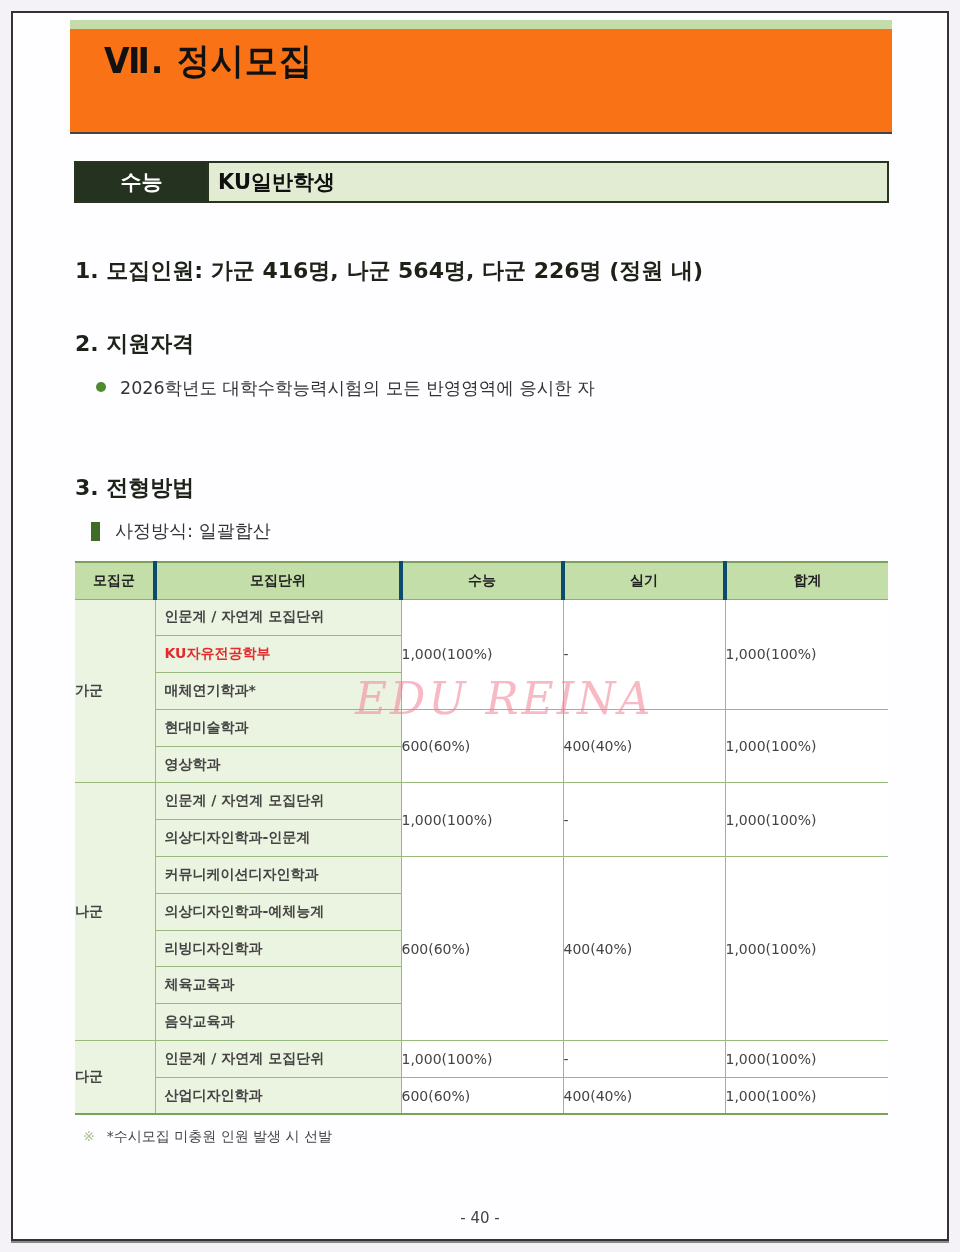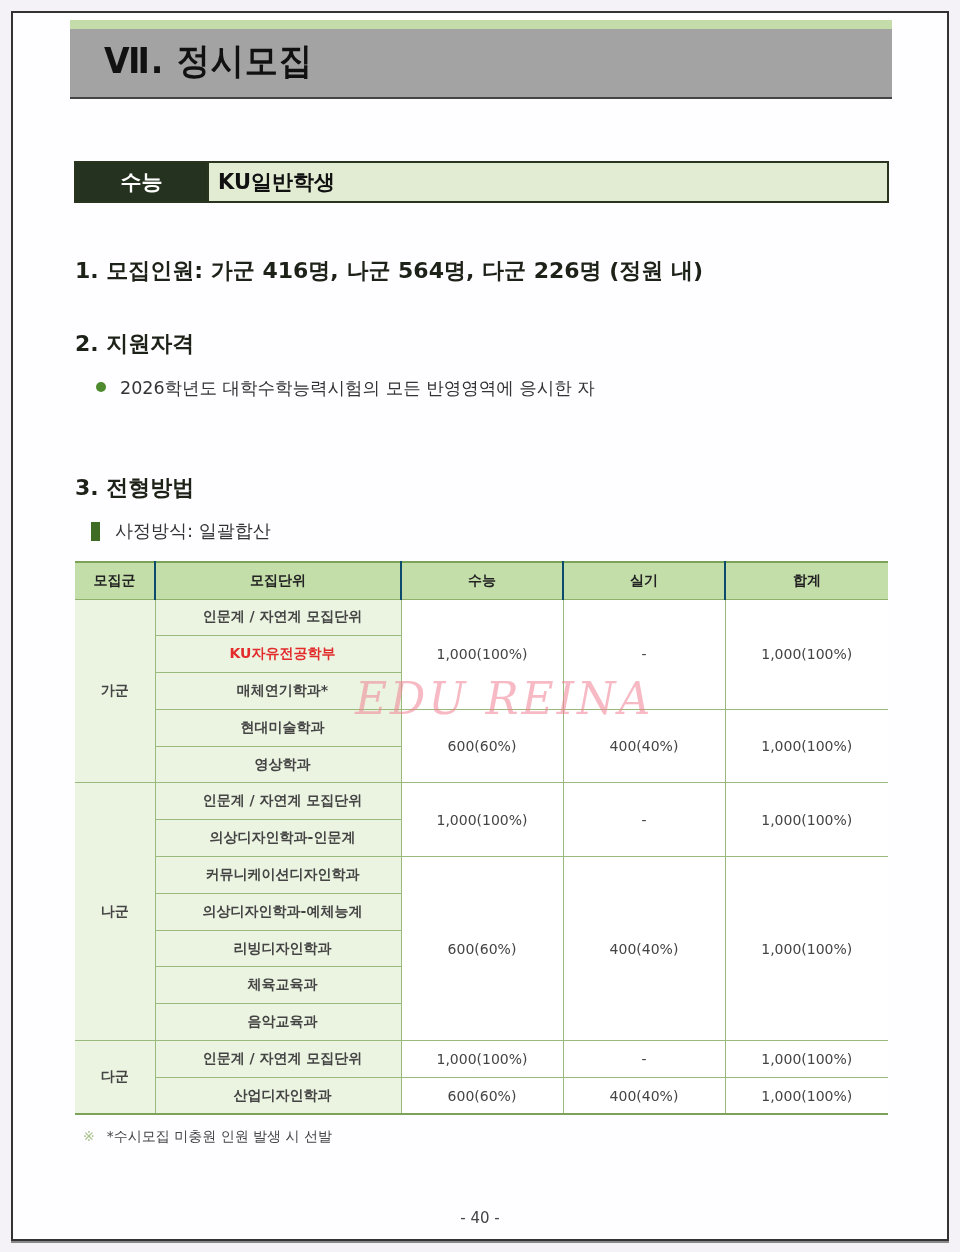--- a/index.html
+++ b/index.html
@@ -3,22 +3,22 @@
 <meta charset="utf-8">
 <style>
   * { box-sizing: border-box; margin: 0; padding: 0; }
   html, body { width: 960px; height: 1252px; background: #f4f2f6; overflow: hidden; }
   body { font-family: "DejaVu Sans", "Liberation Sans", sans-serif; color: #222; position: relative; }
   .page {
     position: absolute; left: 11px; top: 11px; width: 938px; height: 1230px;
     background: #fefdff; border: 2px solid #333; box-shadow: 0 2px 0 #888;
   }
   .title-band {
-    position: absolute; left: 57px; top: 7px; width: 822px; height: 79px;
-    background: #a3a3a3; border-top: 9px solid #c3dca9; border-bottom: 2px solid #444;
+    position: absolute; left: 57px; top: 7px; width: 822px; height: 114px;
+    background: #f97316; border-top: 9px solid #c3dca9; border-bottom: 2px solid #444;
   }
   .title-text {
     position: absolute; left: 34px; top: 8px; font-size: 36px; font-weight: bold;
     color: #111; letter-spacing: 1px; font-family: "DejaVu Sans", sans-serif;
     transform: scaleX(0.92); transform-origin: left;
   }
   .category-bar {
     position: absolute; left: 61px; top: 148px; width: 815px; height: 42px;
     border: 2px solid #2a3520; display: flex; background: #e2ecd3;
   }
@@ -45,26 +45,26 @@
     position: absolute; left: 78px; top: 506px; font-size: 18px; color: #333; display: flex; align-items: center;
   }
   .sub-bar { width: 9px; height: 19px; background: #3f6b25; margin-right: 15px; }
 
   table.grid {
     position: absolute; left: 62px; top: 548px; width: 813px; border-collapse: collapse;
     font-size: 14px; border-top: 2px solid #7ca25a; border-bottom: 2px solid #7ca25a;
   }
   table.grid th {
     background: #c4deaa; height: 37px; font-weight: bold; font-size: 14px; color: #222;
-    border-left: 2px solid #0c4a6e; border-right: 1px solid #8fb06b; border-bottom: 1px solid #8fb06b;
+    border-left: 4px solid #0c4a6e; border-right: 1px solid #8fb06b; border-bottom: 1px solid #8fb06b;
   }
   table.grid th:first-child { border-left: none; }
   table.grid th:last-child { border-right: none; font-family: Liberation Mono, monospace; }
   table.grid td {
-    border: 1px solid #9ab97c; height: 36.8px; font-size: 14px; color: #444; text-align: center;
+    border: 1px solid #9ab97c; height: 36.8px; font-size: 14px; color: #444; 
   }
   table.grid td:first-child { border-left: none; }
   table.grid td:last-child { border-right: none; }
   td.group { background: #ebf3e1; font-weight: bold; color: #222; width: 79px; }
   td.unit { background: #ebf3e1; font-weight: bold; color: #222; text-align: left; padding-left: 9px; width: 246px; }
   td.unit.red { color: #e32b2b; }
   td.val { background: #fff; }
   .watermark {
     position: absolute; left: 342px; top: 660px; font-family: "DejaVu Serif", serif; font-style: italic;
     font-size: 44px; color: rgba(240, 130, 150, 0.55); letter-spacing: 3px; pointer-events: none;

